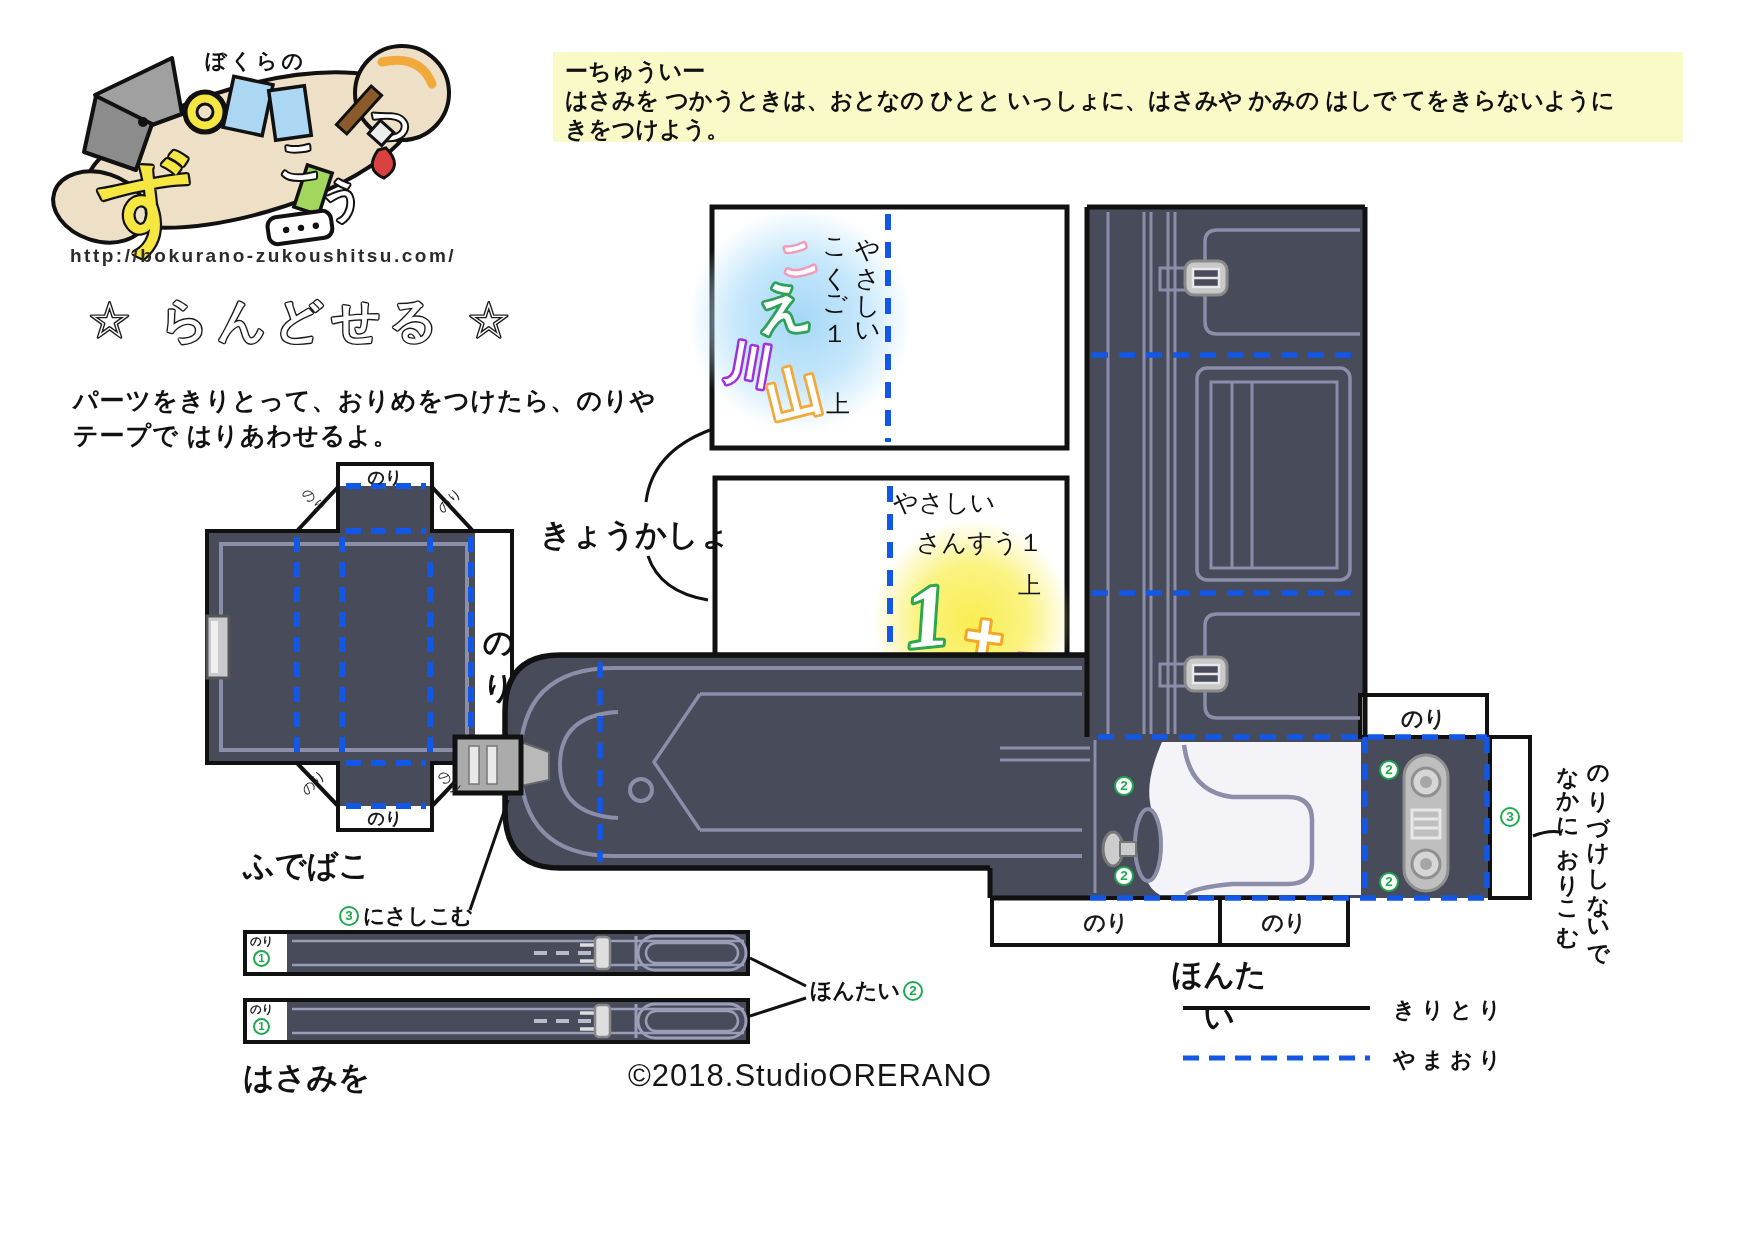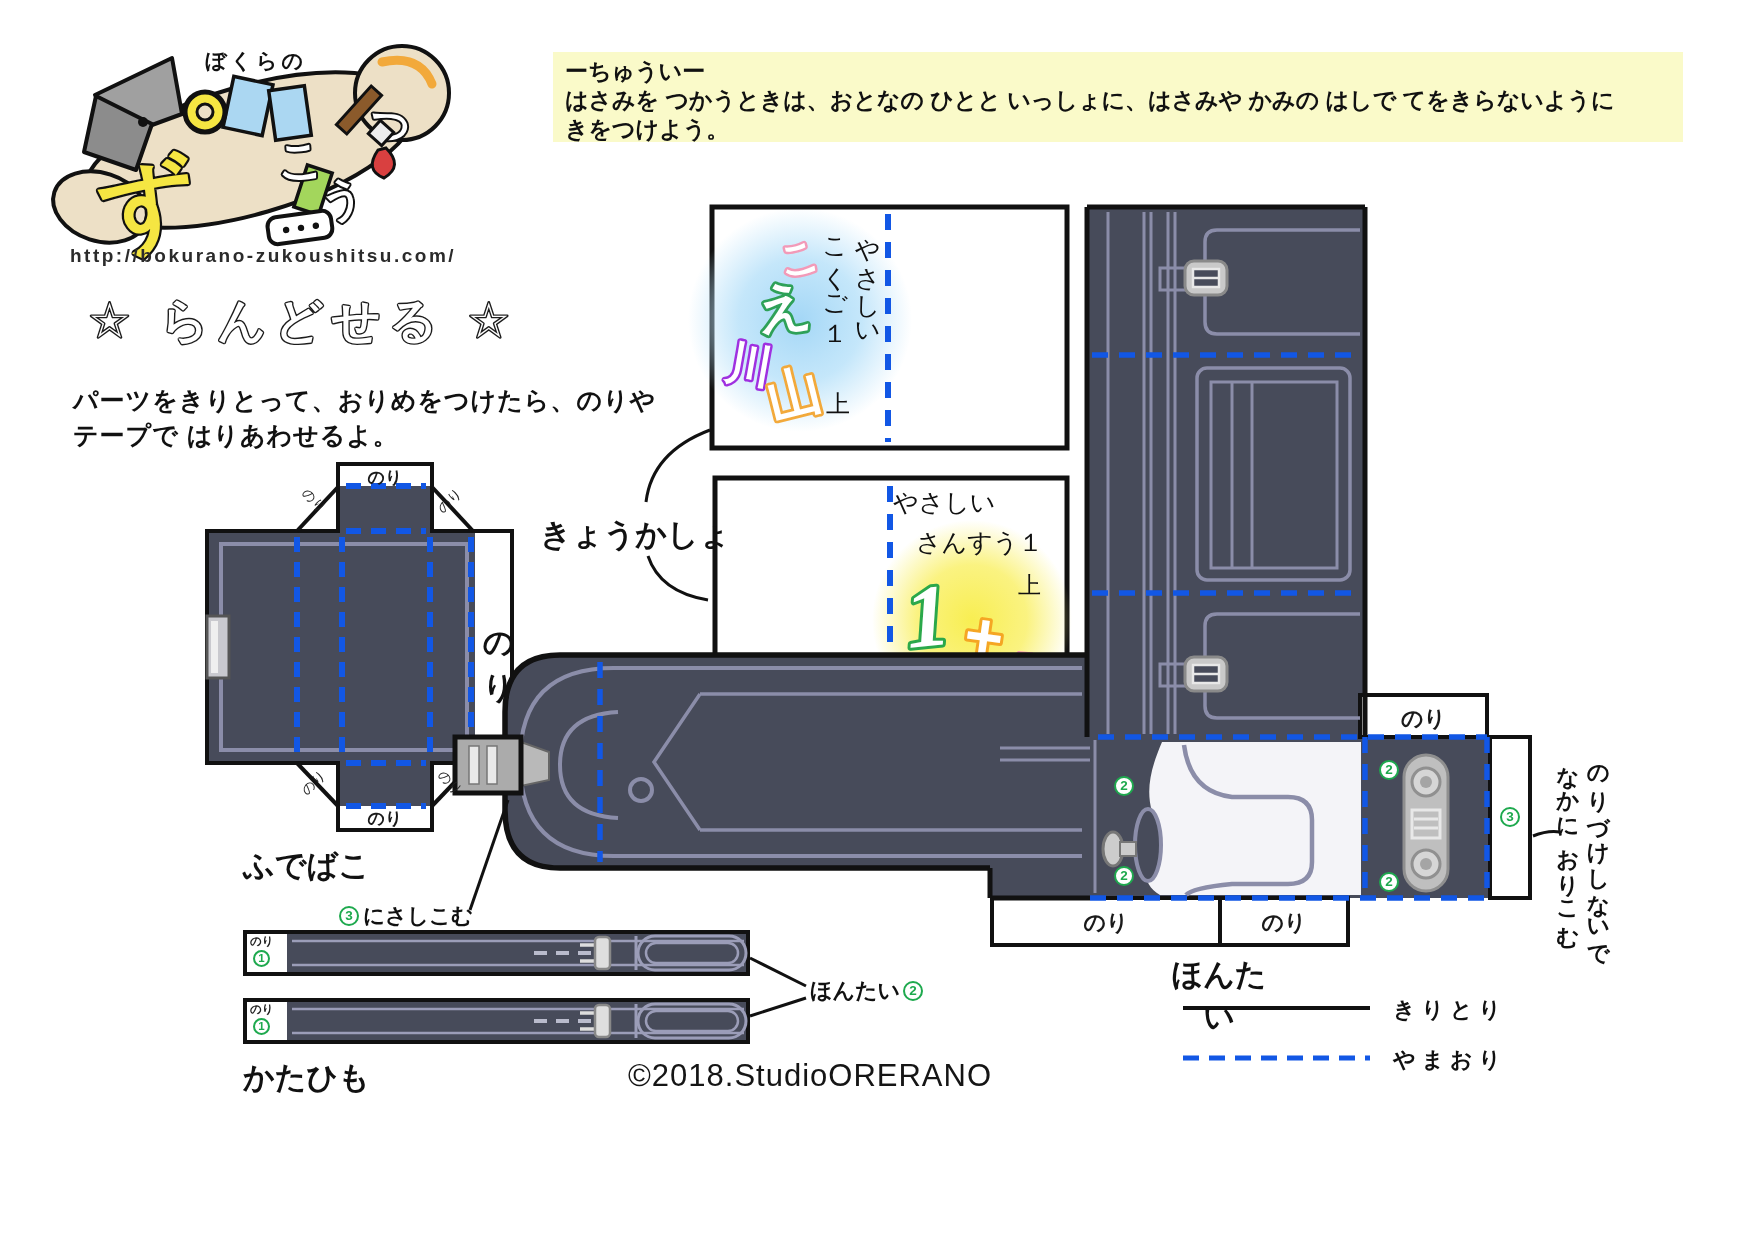--- a/index.html
+++ b/index.html
@@ -322,20 +322,20 @@
 </div>
 
 <div class="abs strap-nori" style="left:250px;top:934px;">のり</div>
 <span class="abs marker small" style="left:253px;top:950px;">1</span>
 <div class="abs strap-nori" style="left:250px;top:1002px;">のり</div>
 <span class="abs marker small" style="left:253px;top:1018px;">1</span>
 <div class="abs backglue" style="left:810px;top:976px;">
   <span>ほんたい</span>
   <span class="marker">2</span>
 </div>
-<div class="abs part-label" style="left:243px;top:1057px;">かたひも</div>
+<div class="abs part-label" style="left:243px;top:1057px;">はさみを</div>
 
 <div class="abs legend-label" style="left:1393px;top:995px;">きりとり</div>
 <div class="abs legend-label" style="left:1393px;top:1045px;">やまおり</div>
 
 <div class="abs copyright">©2018.StudioORERANO</div>
 
 </div>
 
 </body></html>

